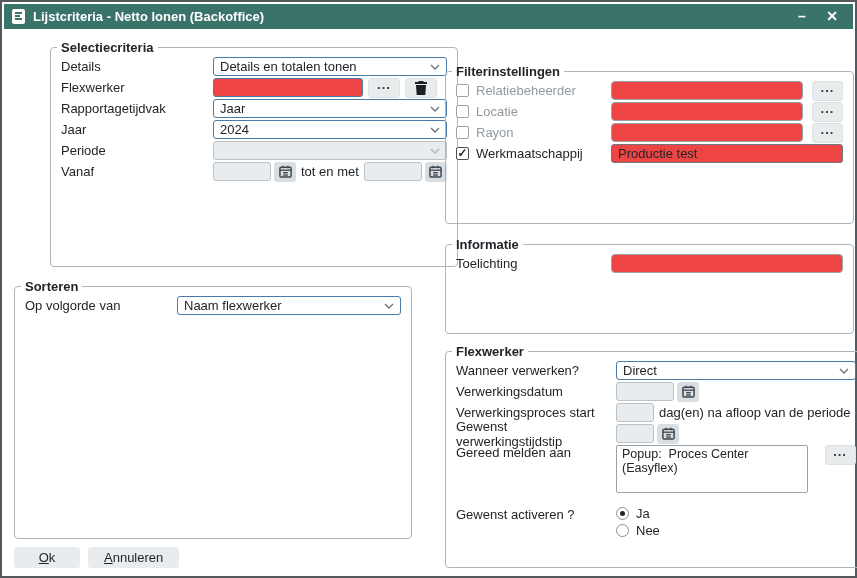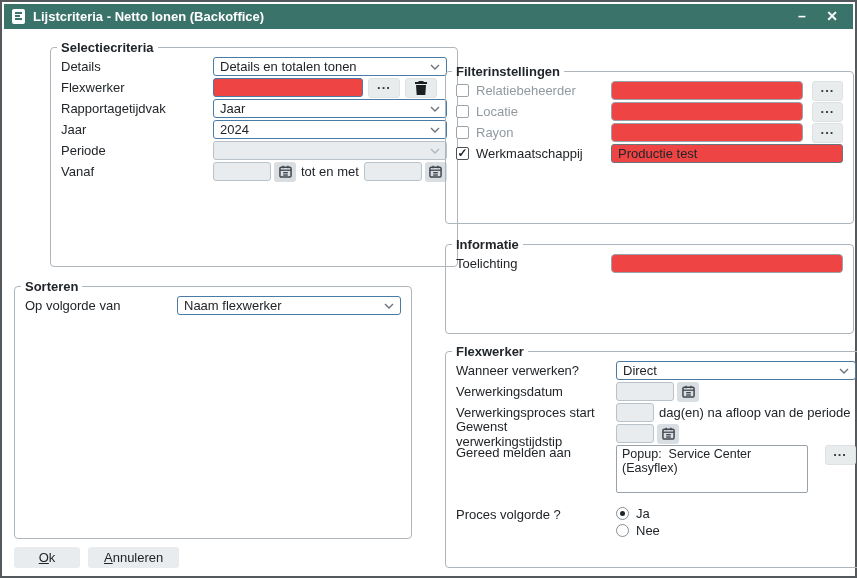--- a/index.html
+++ b/index.html
@@ -307,30 +307,30 @@
                 <line x1="4.4" y1="0.8" x2="4.4" y2="3.4" stroke="#3f474d" stroke-width="1.5"></line>
                 <line x1="9.6" y1="0.8" x2="9.6" y2="3.4" stroke="#3f474d" stroke-width="1.5"></line>
                 <line x1="4.5" y1="8.3" x2="9.5" y2="8.3" stroke="#3f474d" stroke-width="1.5"></line>
                 <line x1="4.5" y1="10.8" x2="9.5" y2="10.8" stroke="#3f474d" stroke-width="1.5"></line>
               </svg>
           </div>
         </div>
 
         <div class="row tall">
           <span class="lbl-r">Gereed melden aan</span>
-          <div class="listbox">Popup:  Service Center (Easyflex)</div>
+          <div class="listbox">Popup:  Proces Center (Easyflex)</div>
           <span class="flex1"></span>
           <div class="mini-btn" style="width:31px;">
             <span class="dots">...</span>
           </div>
         </div>
 
         <div class="radio-group">
           <div class="radio-row">
-            <span class="radio-indent"><span class="lbl-r">Proces volgorde ?</span></span>
+            <span class="radio-indent"><span class="lbl-r">Gewenst activeren ?</span></span>
             <span class="radio selected"></span>
             <span class="radio-lbl">Ja</span>
           </div>
           <div class="radio-row">
             <span class="radio-indent"></span>
             <span class="radio"></span>
             <span class="radio-lbl">Nee</span>
           </div>
         </div>
       </fieldset>

